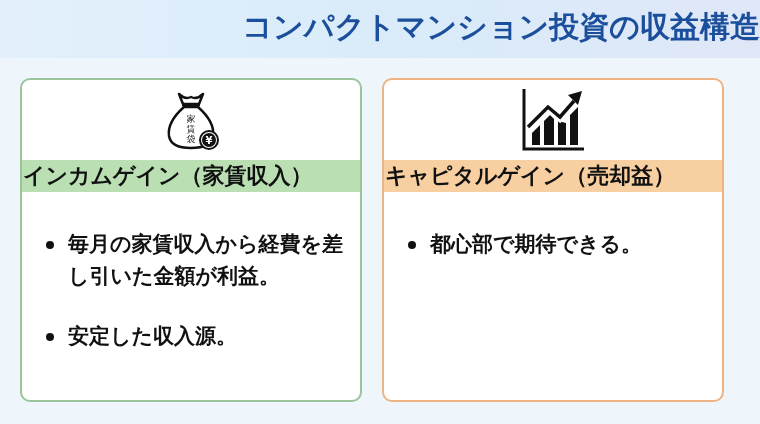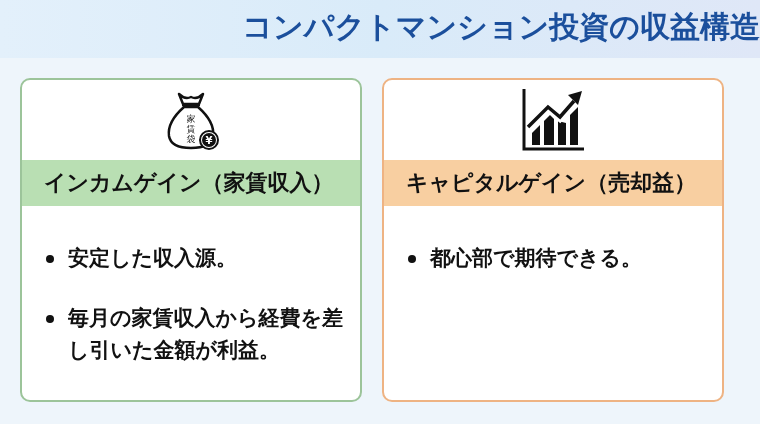--- a/index.html
+++ b/index.html
@@ -22,21 +22,21 @@
     position: absolute; top: 78px; width: 342px; height: 324px;
     background: #ffffff; border-radius: 10px; box-sizing: border-box;
     overflow: hidden;
   }
   .card.green { left: 20px; border: 2px solid #9cc49a; }
   .card.orange { left: 382px; border: 2px solid #eeb383; }
   .icon-wrap {
     height: 80px; display: flex; align-items: center; justify-content: center;
   }
   .band {
-    height: 46px; display: flex; align-items: center; padding-left: 22px;
+    height: 32px; display: flex; align-items: center; padding-left: 1px;
     font-size: 22px; font-weight: bold; color: #111;
   }
   .green .band { background: #b9dfb3; }
   .orange .band { background: #f8cfa1; }
   .bullets { list-style: none; margin: 0; padding: 36px 10px 0 22px; }
   .bullets li {
     position: relative; padding-left: 24px; font-size: 21px; font-weight: bold;
     color: #111; line-height: 32px; margin-bottom: 28px;
   }
   .bullets li::before {
@@ -60,22 +60,22 @@
       <text x="32" y="34" font-size="9" text-anchor="middle" fill="#111" font-family="DejaVu Sans, sans-serif">家</text>
       <text x="32" y="44" font-size="9" text-anchor="middle" fill="#111" font-family="DejaVu Sans, sans-serif">賃</text>
       <text x="32" y="54" font-size="9" text-anchor="middle" fill="#111" font-family="DejaVu Sans, sans-serif">袋</text>
       <circle cx="50" cy="52" r="9" fill="#fff" stroke="#111" stroke-width="2"></circle>
       <circle cx="50" cy="52" r="7" fill="#111"></circle>
       <text x="50" y="56" font-size="10" font-weight="bold" text-anchor="middle" fill="#fff" font-family="DejaVu Sans, sans-serif">¥</text>
     </svg>
   </div>
   <div class="band">インカムゲイン（家賃収入）</div>
   <ul class="bullets">
+    <li>毎月の家賃収入から経費を差し引いた金額が利益。</li>
     <li>安定した収入源。</li>
-    <li>毎月の家賃収入から経費を差し引いた金額が利益。</li>
   </ul>
 </div>
 
 <div class="card orange">
   <div class="icon-wrap">
     <svg width="66" height="66" viewBox="0 0 66 66">
       <path d="M4 2 L4 62 L64 62" fill="none" stroke="#111" stroke-width="3"></path>
       <path d="M12 58 L12 46 L20 38 L20 58 Z" fill="#111"></path>
       <path d="M24 58 L24 34 L30 28 L34 32 L34 58 Z" fill="#111"></path>
       <path d="M38 58 L38 34 L46 36 L46 58 Z" fill="#111"></path>

